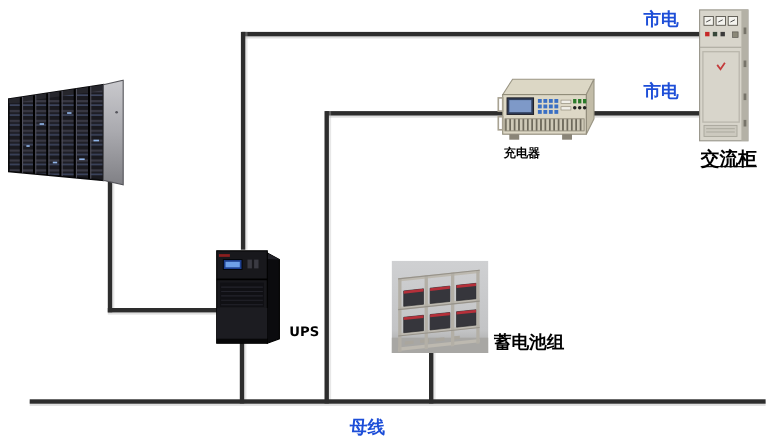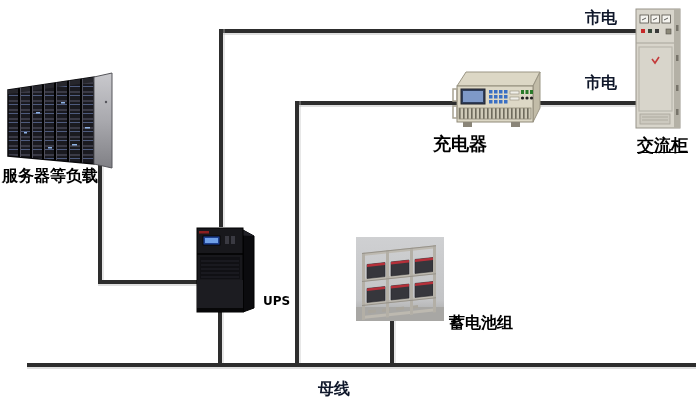--- a/index.html
+++ b/index.html
@@ -8,21 +8,21 @@
     font-family:"DejaVu Sans","Liberation Sans",sans-serif;overflow:hidden;
   }
   .wire{position:absolute;background:#2d2d2d;z-index:1;}
   .wire.h{box-shadow:0 2px 0 rgba(185,185,185,.45);}
   .wire.v{box-shadow:2px 0 0 rgba(185,185,185,.35);}
   .equip{position:absolute;z-index:2;}
   .lbl{
     position:absolute;z-index:3;font-weight:bold;color:#000;
     white-space:nowrap;line-height:1.1;letter-spacing:0px;
   }
-  .lbl.blue{color:#0f172a;}
+  .lbl.blue{color:#1d4ed8;}
 </style>
 </head>
 <body>
 
 <div id="stage">
 
   <div class="wire h" style="left:220px;top:29px;width:417px;height:4px;"></div>
   <div class="wire v" style="left:219px;top:29px;width:4px;height:198px;"></div>
   <div class="wire h" style="left:296px;top:101px;width:341px;height:4px;"></div>
   <div class="wire v" style="left:295px;top:101px;width:4px;height:266px;"></div>
@@ -217,22 +217,21 @@
         <rect x="71" y="0" width="3" height="67"></rect>
       </g>
       <g fill="#96928a">
         <rect x="0" y="0" width="74" height="1"></rect>
         <rect x="0" y="28" width="74" height="1"></rect>
         <rect x="0" y="52" width="74" height="1"></rect>
       </g>
     </g>
   </svg>
 
-  <div class="lbl" style="left:2px;top:167px;font-size:16px;">服务器等负载</div>
   <div class="lbl" style="left:263px;top:295px;font-size:12px;">UPS</div>
-  <div class="lbl" style="left:433px;top:134px;font-size:18px;">充电器</div>
+  <div class="lbl" style="left:458px;top:134px;font-size:11px;">充电器</div>
   <div class="lbl" style="left:637px;top:136px;font-size:17px;text-decoration:underline;">交流柜</div>
-  <div class="lbl" style="left:449px;top:314px;font-size:16px;">蓄电池组</div>
+  <div class="lbl" style="left:449px;top:302px;font-size:16px;">蓄电池组</div>
   <div class="lbl blue" style="left:585px;top:9px;font-size:16px;">市电</div>
   <div class="lbl blue" style="left:585px;top:74px;font-size:16px;">市电</div>
   <div class="lbl blue" style="left:318px;top:380px;font-size:16px;text-align:center;">母线</div>
 
 </div>
 
 </body></html>

